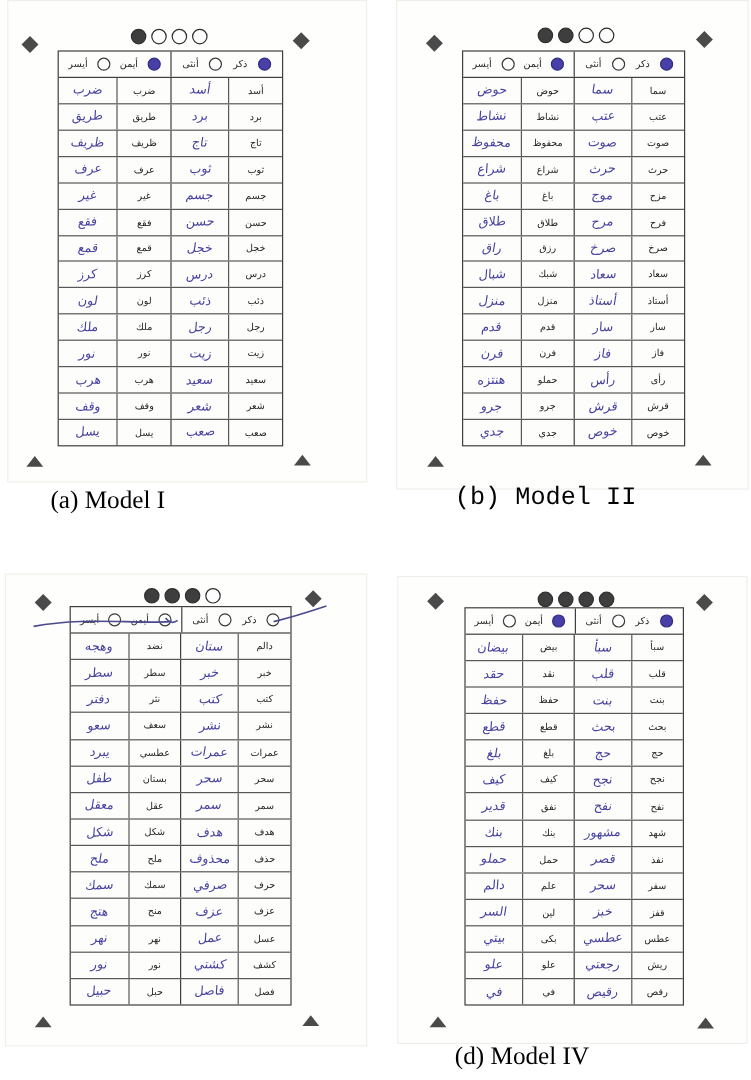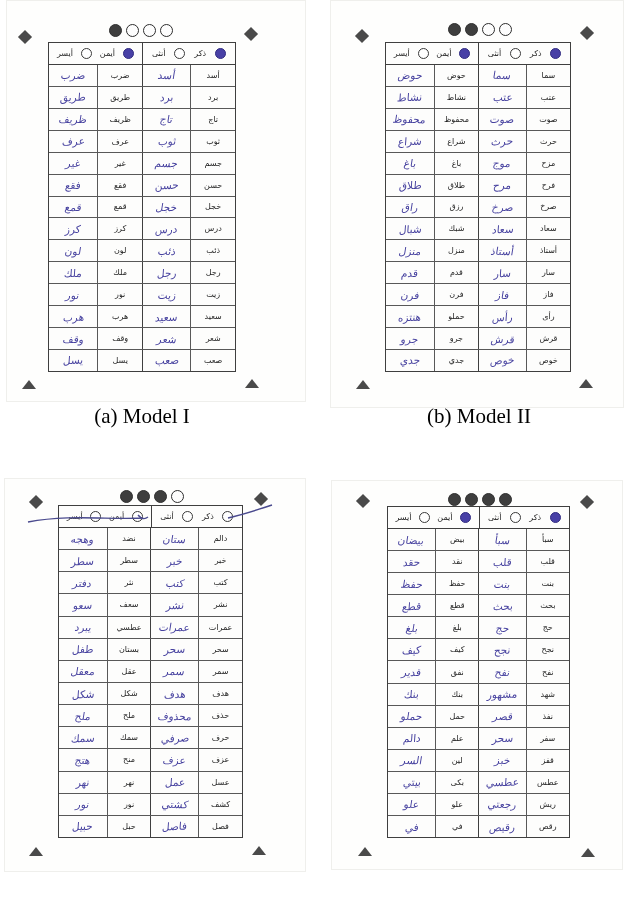--- a/index.html
+++ b/index.html
@@ -27,21 +27,21 @@
   .row{flex:1;display:flex;border-bottom:1px solid #585858;}
   .row:last-child{border-bottom:none;}
   .cell{display:flex;align-items:center;justify-content:center;overflow:hidden;
         box-sizing:border-box;}
   .cell.w{width:26%;}
   .cell.p{width:24%;border-left:1px solid #585858;}
   .cell.mid{border-left:1.2px solid #3f3f3f;}
   .printed{font-size:8px;color:#1d1d1d;}
   .written{font-size:10.5px;color:#46419f;transform:rotate(-2deg) skewX(-6deg);}
   .row:nth-child(even) .written{transform:rotate(1.2deg) skewX(-8deg);}
-  .cap{position:absolute;width:200px;text-align:center;
+  .cap{position:absolute;width:200px;
        font-family:"Liberation Serif",serif;font-size:21px;color:#000;}
   .pen{position:absolute;left:0;pointer-events:none;}
 </style>
 </head>
 <body>
 
 <div class="quad" id="q0" style="left:0;top:0">
     <div class="scan" style="left: 6px; top: 0px; width: 298px; height: 400px;"></div>
     <div class="dots" style="left: 109px; top: 24px;">
       <div class="dot filled"></div>
@@ -484,21 +484,21 @@
           <span class="printed">جدي</span>
         </div>
         <div class="cell w mid">
           <span class="written">خوص</span>
         </div>
         <div class="cell p">
           <span class="printed">خوص</span>
         </div>
       </div>
     </div>
-    <div class="cap" style="left: 66px; top: 404px;">(b) Model II</div>
+    <div class="cap" style="left: 66px; top: 404px; font-family: Liberation Mono, monospace;">(b) Model II</div>
   </div>
 <div class="quad" id="q2" style="left:0;top:450px">
     <div class="scan" style="left: 4px; top: 28px; width: 300px; height: 392px;"></div>
     <div class="dots" style="left: 120px; top: 40px;">
       <div class="dot filled"></div>
       <div class="dot filled"></div>
       <div class="dot filled"></div>
       <div class="dot"></div>
     </div>
     <div class="dm" style="left: 31px; top: 47px;"></div>
@@ -940,13 +940,14 @@
           <span class="printed">في</span>
         </div>
         <div class="cell w mid">
           <span class="written">رقيص</span>
         </div>
         <div class="cell p">
           <span class="printed">رقص</span>
         </div>
       </div>
     </div>
+    <div class="cap" style="left: 66px; top: 418px;">(d) Model IV</div>
   </div>
 
 </body></html>

